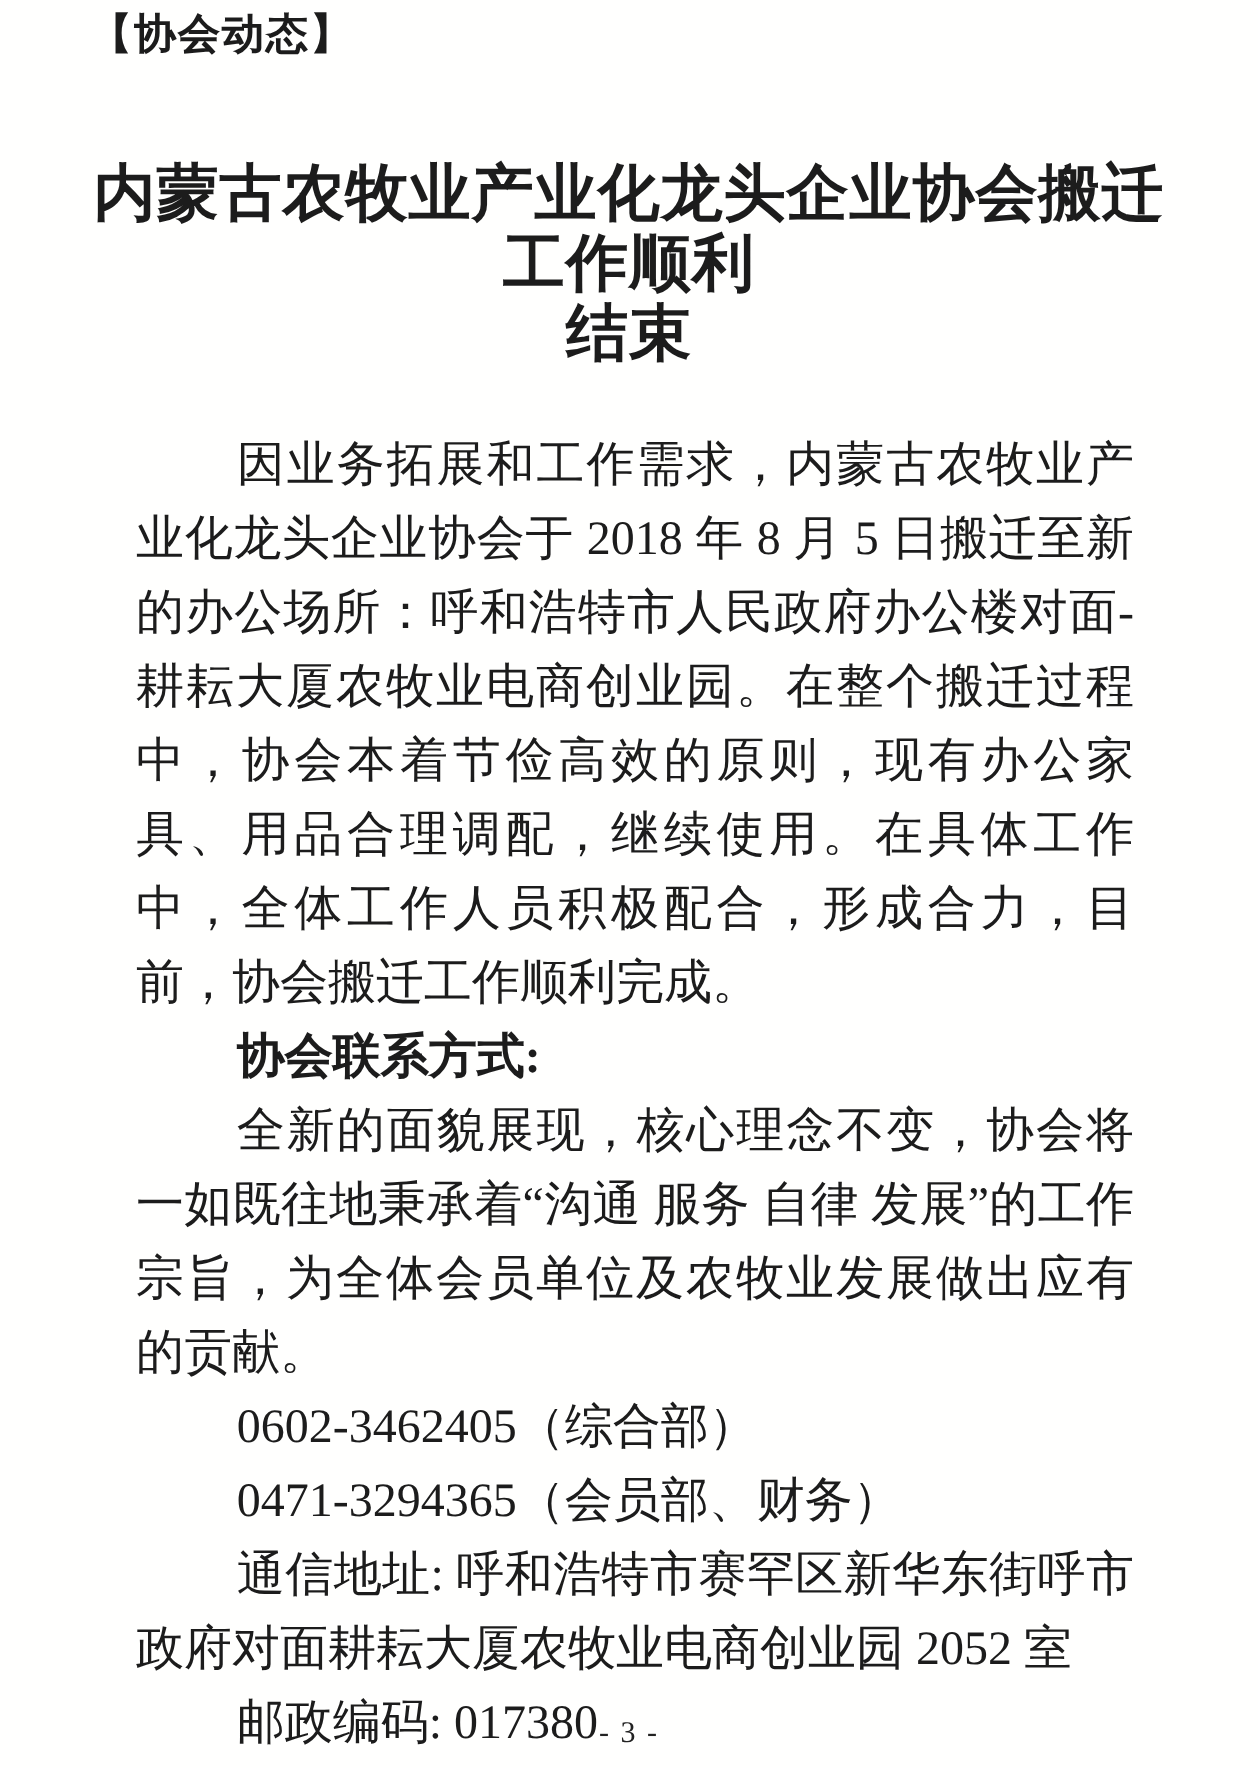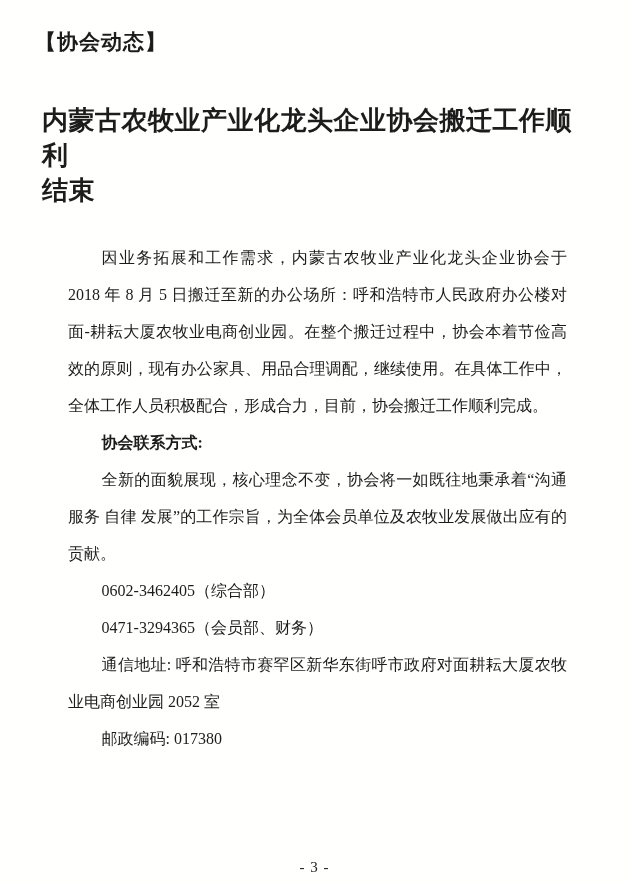--- a/index.html
+++ b/index.html
@@ -7,39 +7,39 @@
     position: relative;
     width: 629px;
     height: 884px;
     background: #fffffe;
     color: #1c1c1c;
     font-family: "Liberation Serif", "DejaVu Serif", serif;
     overflow: hidden;
     box-sizing: border-box;
   }
   .section-header {
-    padding-top: 30px;
-    margin-left: 35px;
+    padding-top: 6px;
+    margin-left: 45px;
     font-family: "Liberation Sans", "DejaVu Sans", sans-serif;
     font-weight: bold;
     font-size: 21px;
     line-height: 24px;
     letter-spacing: 1px;
   }
   .doc-title {
     margin: 49px 42px 0 42px;
-    text-align: left;
-    font-size: 26px;
+    text-align: center;
+    font-size: 31px;
     font-weight: bold;
     line-height: 35px;
     letter-spacing: 0.5px;
   }
   .content {
     margin: 31px 62px 12px 68px;
-    font-size: 16px;
+    font-size: 24px;
     line-height: 37px;
     text-align: justify;
   }
   .para {
     margin: 0;
     text-indent: 2.1em;
   }
   .para.bold { font-weight: bold; }
   .page-number {
     position: absolute;

